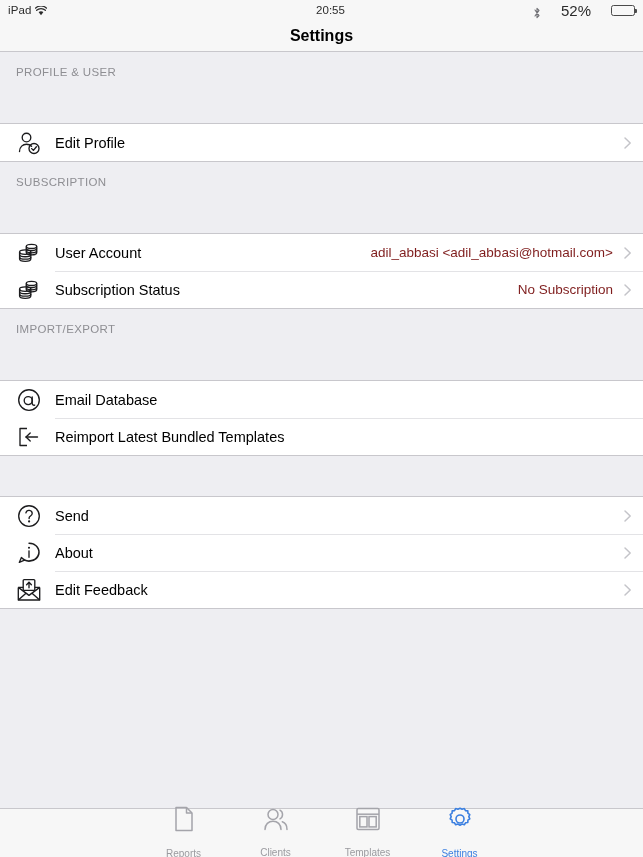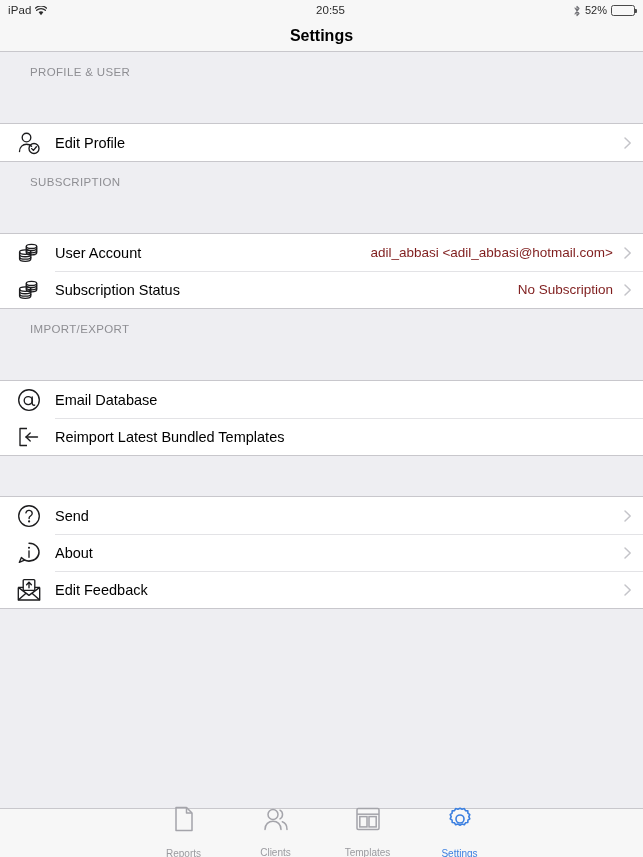--- a/index.html
+++ b/index.html
@@ -20,22 +20,22 @@
     font-size: 11px; color: #2b2b2b;
     position: relative;
   }
   .sb-left { display: flex; align-items: center; gap: 4px; }
   .sb-device { font-size: 11.5px; letter-spacing: .1px; }
   .sb-center {
     position: absolute; left: 0; right: 0; text-align: center;
     font-size: 11.5px; color: #2b2b2b; pointer-events: none; padding-left: 18px;
   }
   .sb-right {
-    margin-left: auto; display: flex; align-items: center; gap: 4px;
-    font-size: 11px; color: #2b2b2b;
+    margin-left: auto; display: flex; align-items: center; gap: 20px;
+    font-size: 15px; color: #2b2b2b;
   }
   .wifi-icon { display: inline-block; width: 12px; height: 10px; position: relative; top: 1px; }
   .bt-icon { display: inline-block; width: 8px; height: 12px; position: relative; top: 1px; }
   .battery {
     width: 24px; height: 11px; border: 1px solid #4a4a4a; border-radius: 2.5px;
     position: relative; display: inline-block; padding: 1px;
   }
   .battery::after {
     content: ""; position: absolute; right: -3px; top: 3px;
     width: 2px; height: 4px; background: #4a4a4a; border-radius: 0 1px 1px 0;
@@ -51,21 +51,21 @@
   }
   .nav-title { font-size: 16px; font-weight: bold; color: #000; }
 
   
   .content { flex: 1 1 auto; background: #eeeef2; overflow: hidden; }
 
   .section-header {
     height: 31px;
     background: #eeeef2;
     display: flex; align-items: flex-end;
-    padding: 0 0 5px 30px;
+    padding: 0 0 5px 16px;
     font-size: 11.5px; color: #8e8e93;
     letter-spacing: .35px;
   }
   .section-rows { background: #ffffff; border-top: 1px solid #c8c7cc; border-bottom: 1px solid #c8c7cc; margin-top: 40px; }
 
   .row {
     height: 37px;
     display: flex; align-items: center;
     padding-left: 14px; padding-right: 10px;
     position: relative;

